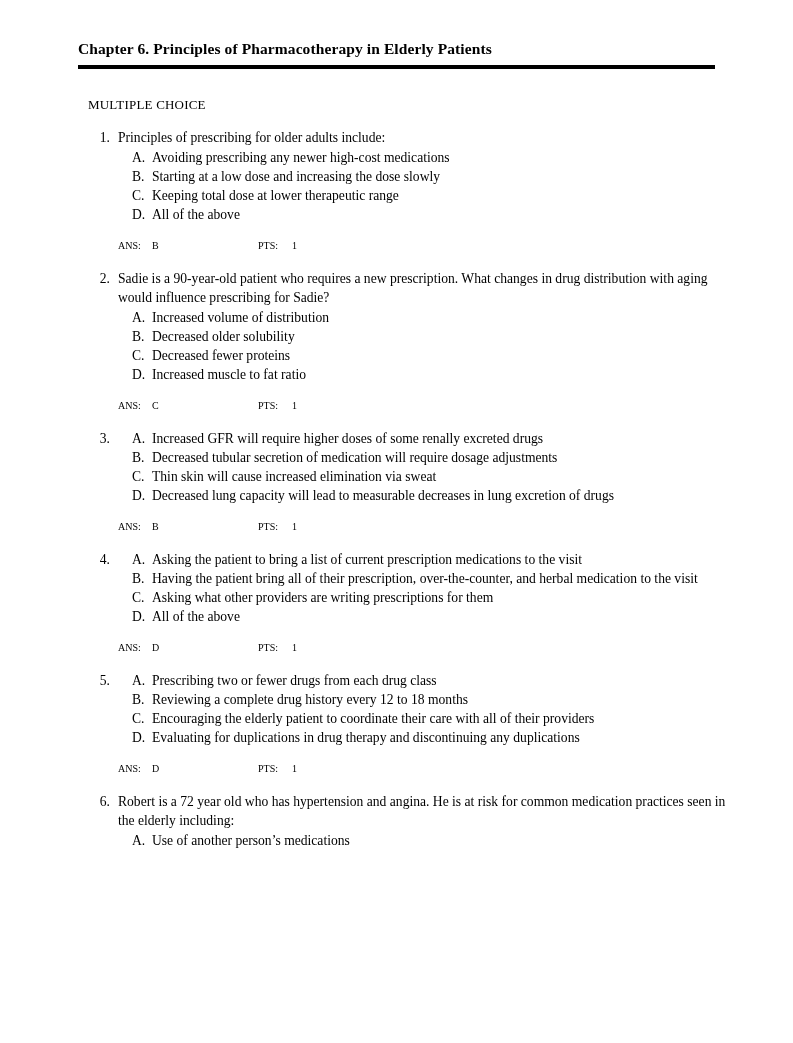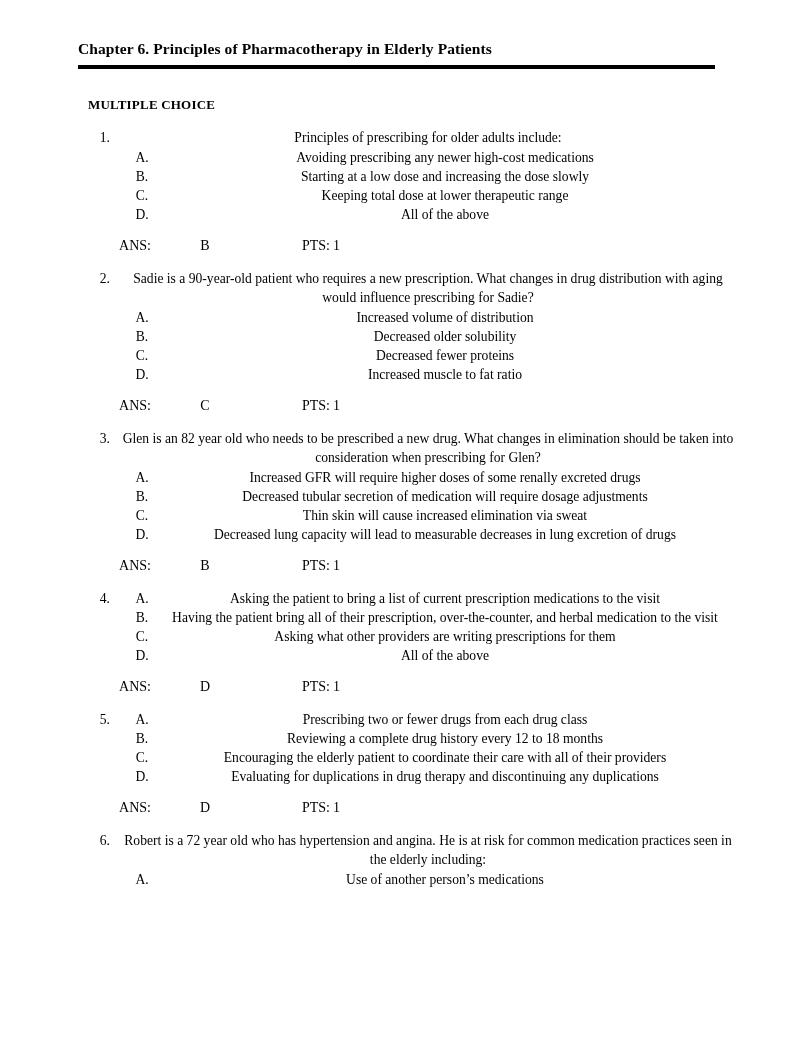--- a/index.html
+++ b/index.html
@@ -39,21 +39,21 @@
     width: 637px;
     height: 4px;
     background: #000000;
     margin-top: 3px;
   }
   .section-label {
     position: absolute;
     left: 88px;
     top: 97px;
     font-size: 13px;
-    font-weight: bold;
+    font-weight: normal;
     letter-spacing: 0.2px;
   }
   .questions {
     position: absolute;
     left: 88px;
     top: 128px;
     width: 650px;
   }
   .q-item {
     display: flex;
@@ -64,21 +64,20 @@
   .q-num {
     width: 22px;
     flex: 0 0 22px;
     text-align: right;
     font-size: 13.6px;
     line-height: 19px;
     padding-right: 8px;
   }
   .q-body {
     flex: 1 1 auto;
-    text-align: center;
   }
   .q-stem {
     font-size: 13.6px;
     line-height: 19px;
     margin: 0 0 1px 0;
   }
   .choices {
     margin: 0;
     padding: 0;
     list-style: none;
@@ -92,36 +91,35 @@
   .choice-letter {
     width: 20px;
     flex: 0 0 20px;
     padding-left: 14px;
   }
   .choice-text {
     flex: 1 1 auto;
   }
   .ans-line {
     display: flex;
-    font-size: 14px;
+    font-size: 10px;
     line-height: 19px;
     margin-top: 12px;
   }
   .ans-label {
     width: 34px;
     flex: 0 0 34px;
   }
   .ans-value {
     width: 106px;
     flex: 0 0 106px;
   }
   .pts-label {
     width: 34px;
     flex: 0 0 34px;
-    margin-left: 41px;
   }
   .pts-value {
     flex: 0 0 auto;
   }
 </style>
 </head>
 <body>
 
 <div class="page">
 
@@ -192,21 +190,20 @@
           <span class="ans-value">C</span>
           <span class="pts-label">PTS:</span>
           <span class="pts-value">1</span>
         </div>
       </div>
     </div>
 
     <div class="q-item">
       <div class="q-num">3.</div>
       <div class="q-body">
-        <p class="q-stem">Glen is an 82 year old who needs to be prescribed a new drug. What changes in elimination should be taken into consideration when prescribing for Glen?</p>
         <ul class="choices">
           <li class="choice">
             <span class="choice-letter">A.</span>
             <span class="choice-text">Increased GFR will require higher doses of some renally excreted drugs</span>
           </li>
           <li class="choice">
             <span class="choice-letter">B.</span>
             <span class="choice-text">Decreased tubular secretion of medication will require dosage adjustments</span>
           </li>
           <li class="choice">

